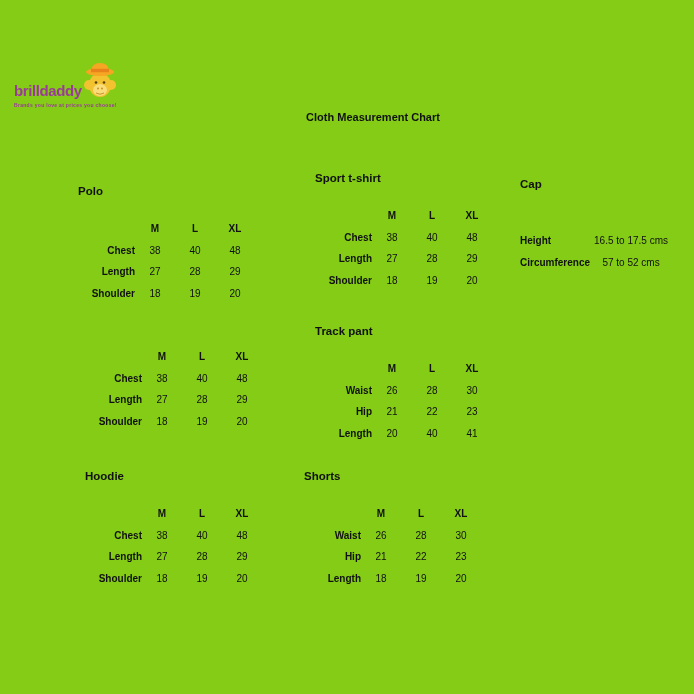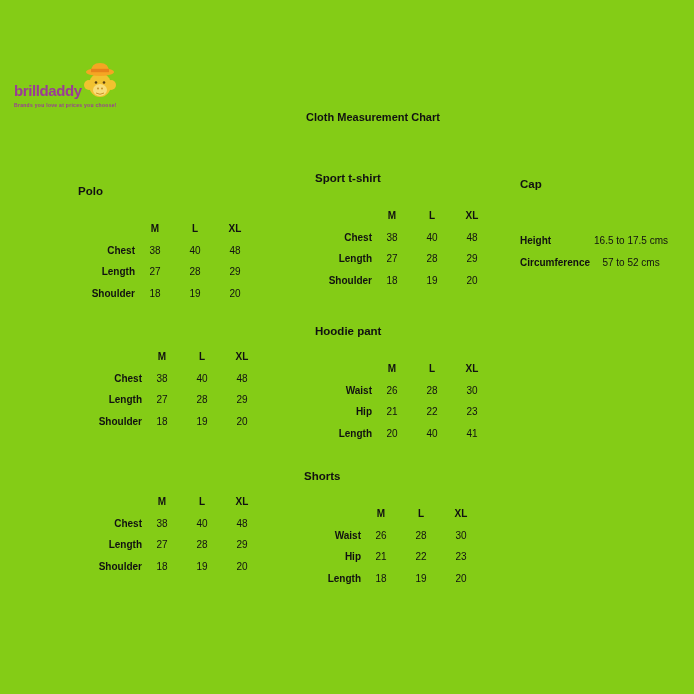--- a/index.html
+++ b/index.html
@@ -202,21 +202,21 @@
           <td class="lbl">Shoulder</td>
           <td class="val">18</td>
           <td class="val">19</td>
           <td class="val">20</td>
         </tr>
       </tbody>
     </table>
   </div>
 
   <div class="section size-sec pos-d">
-    <h3>Hoodie pant</h3>
+    <h3>Track pant</h3>
     <table>
       <thead>
         <tr>
           <th class="lbl"></th>
           <th>M</th>
           <th>L</th>
           <th>XL</th>
         </tr>
       </thead>
       <tbody>
@@ -236,20 +236,21 @@
           <td class="lbl">Length</td>
           <td class="val">20</td>
           <td class="val">40</td>
           <td class="val">41</td>
         </tr>
       </tbody>
     </table>
   </div>
 
   <div class="section size-sec pos-e">
+    <h3>Hoodie</h3>
     <table>
       <thead>
         <tr>
           <th class="lbl"></th>
           <th>M</th>
           <th>L</th>
           <th>XL</th>
         </tr>
       </thead>
       <tbody>

